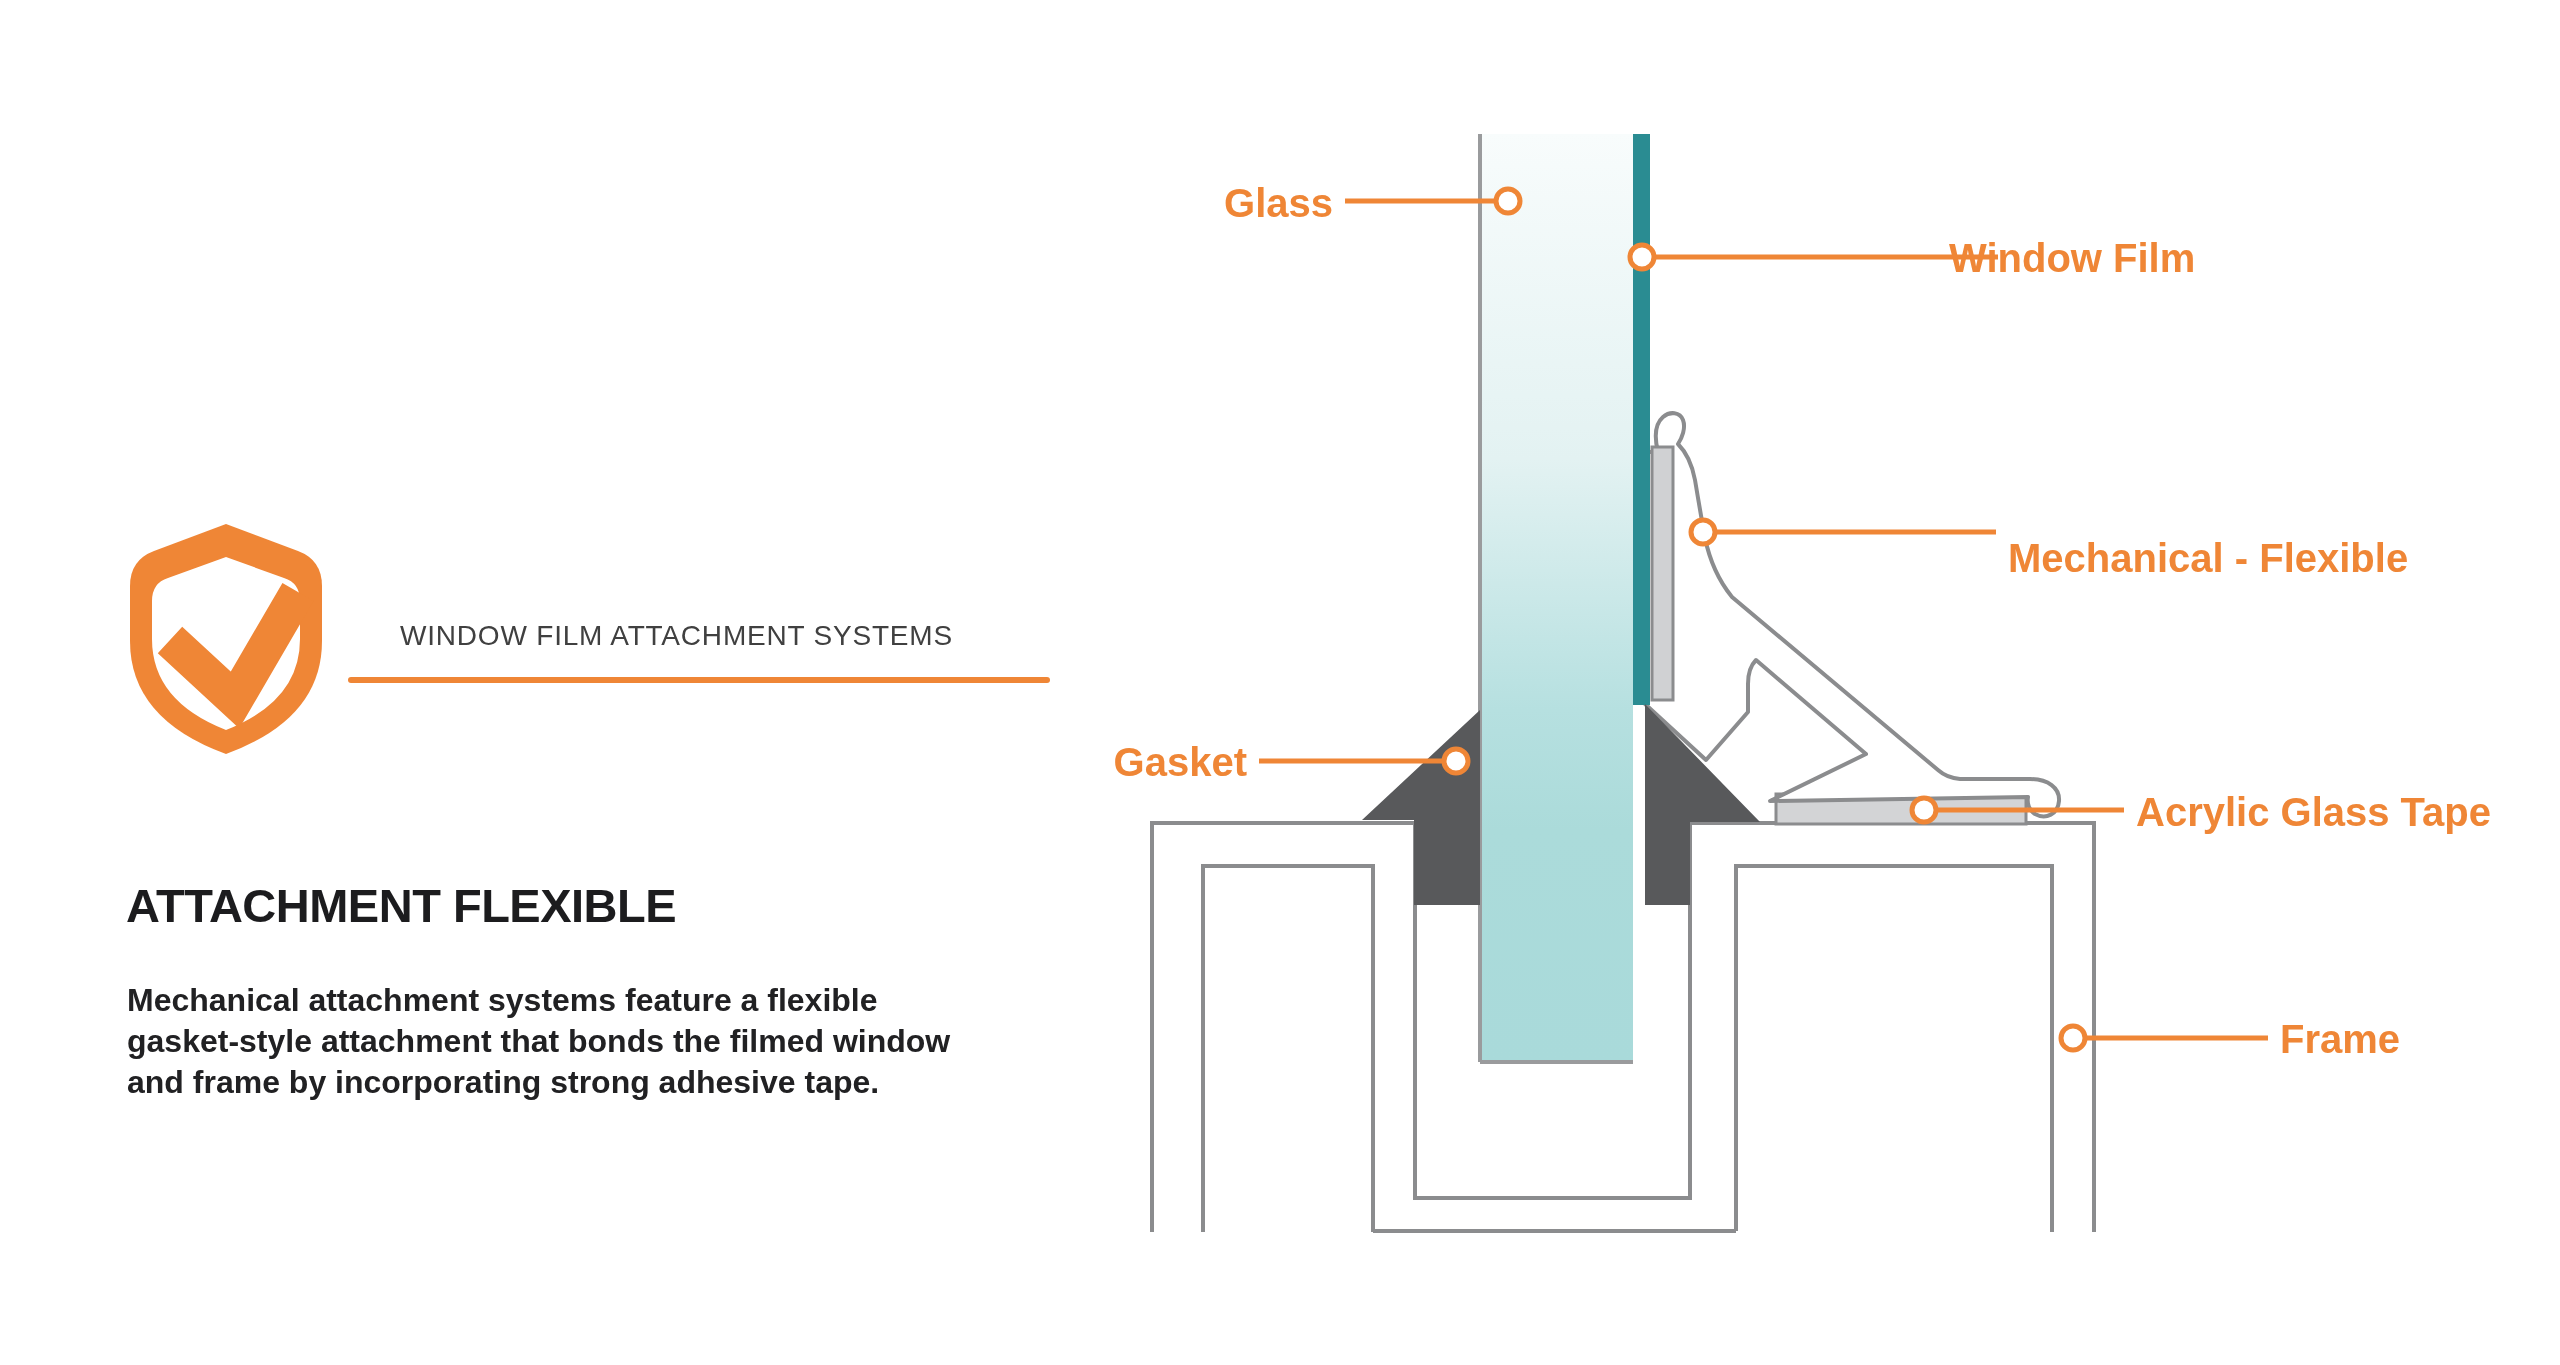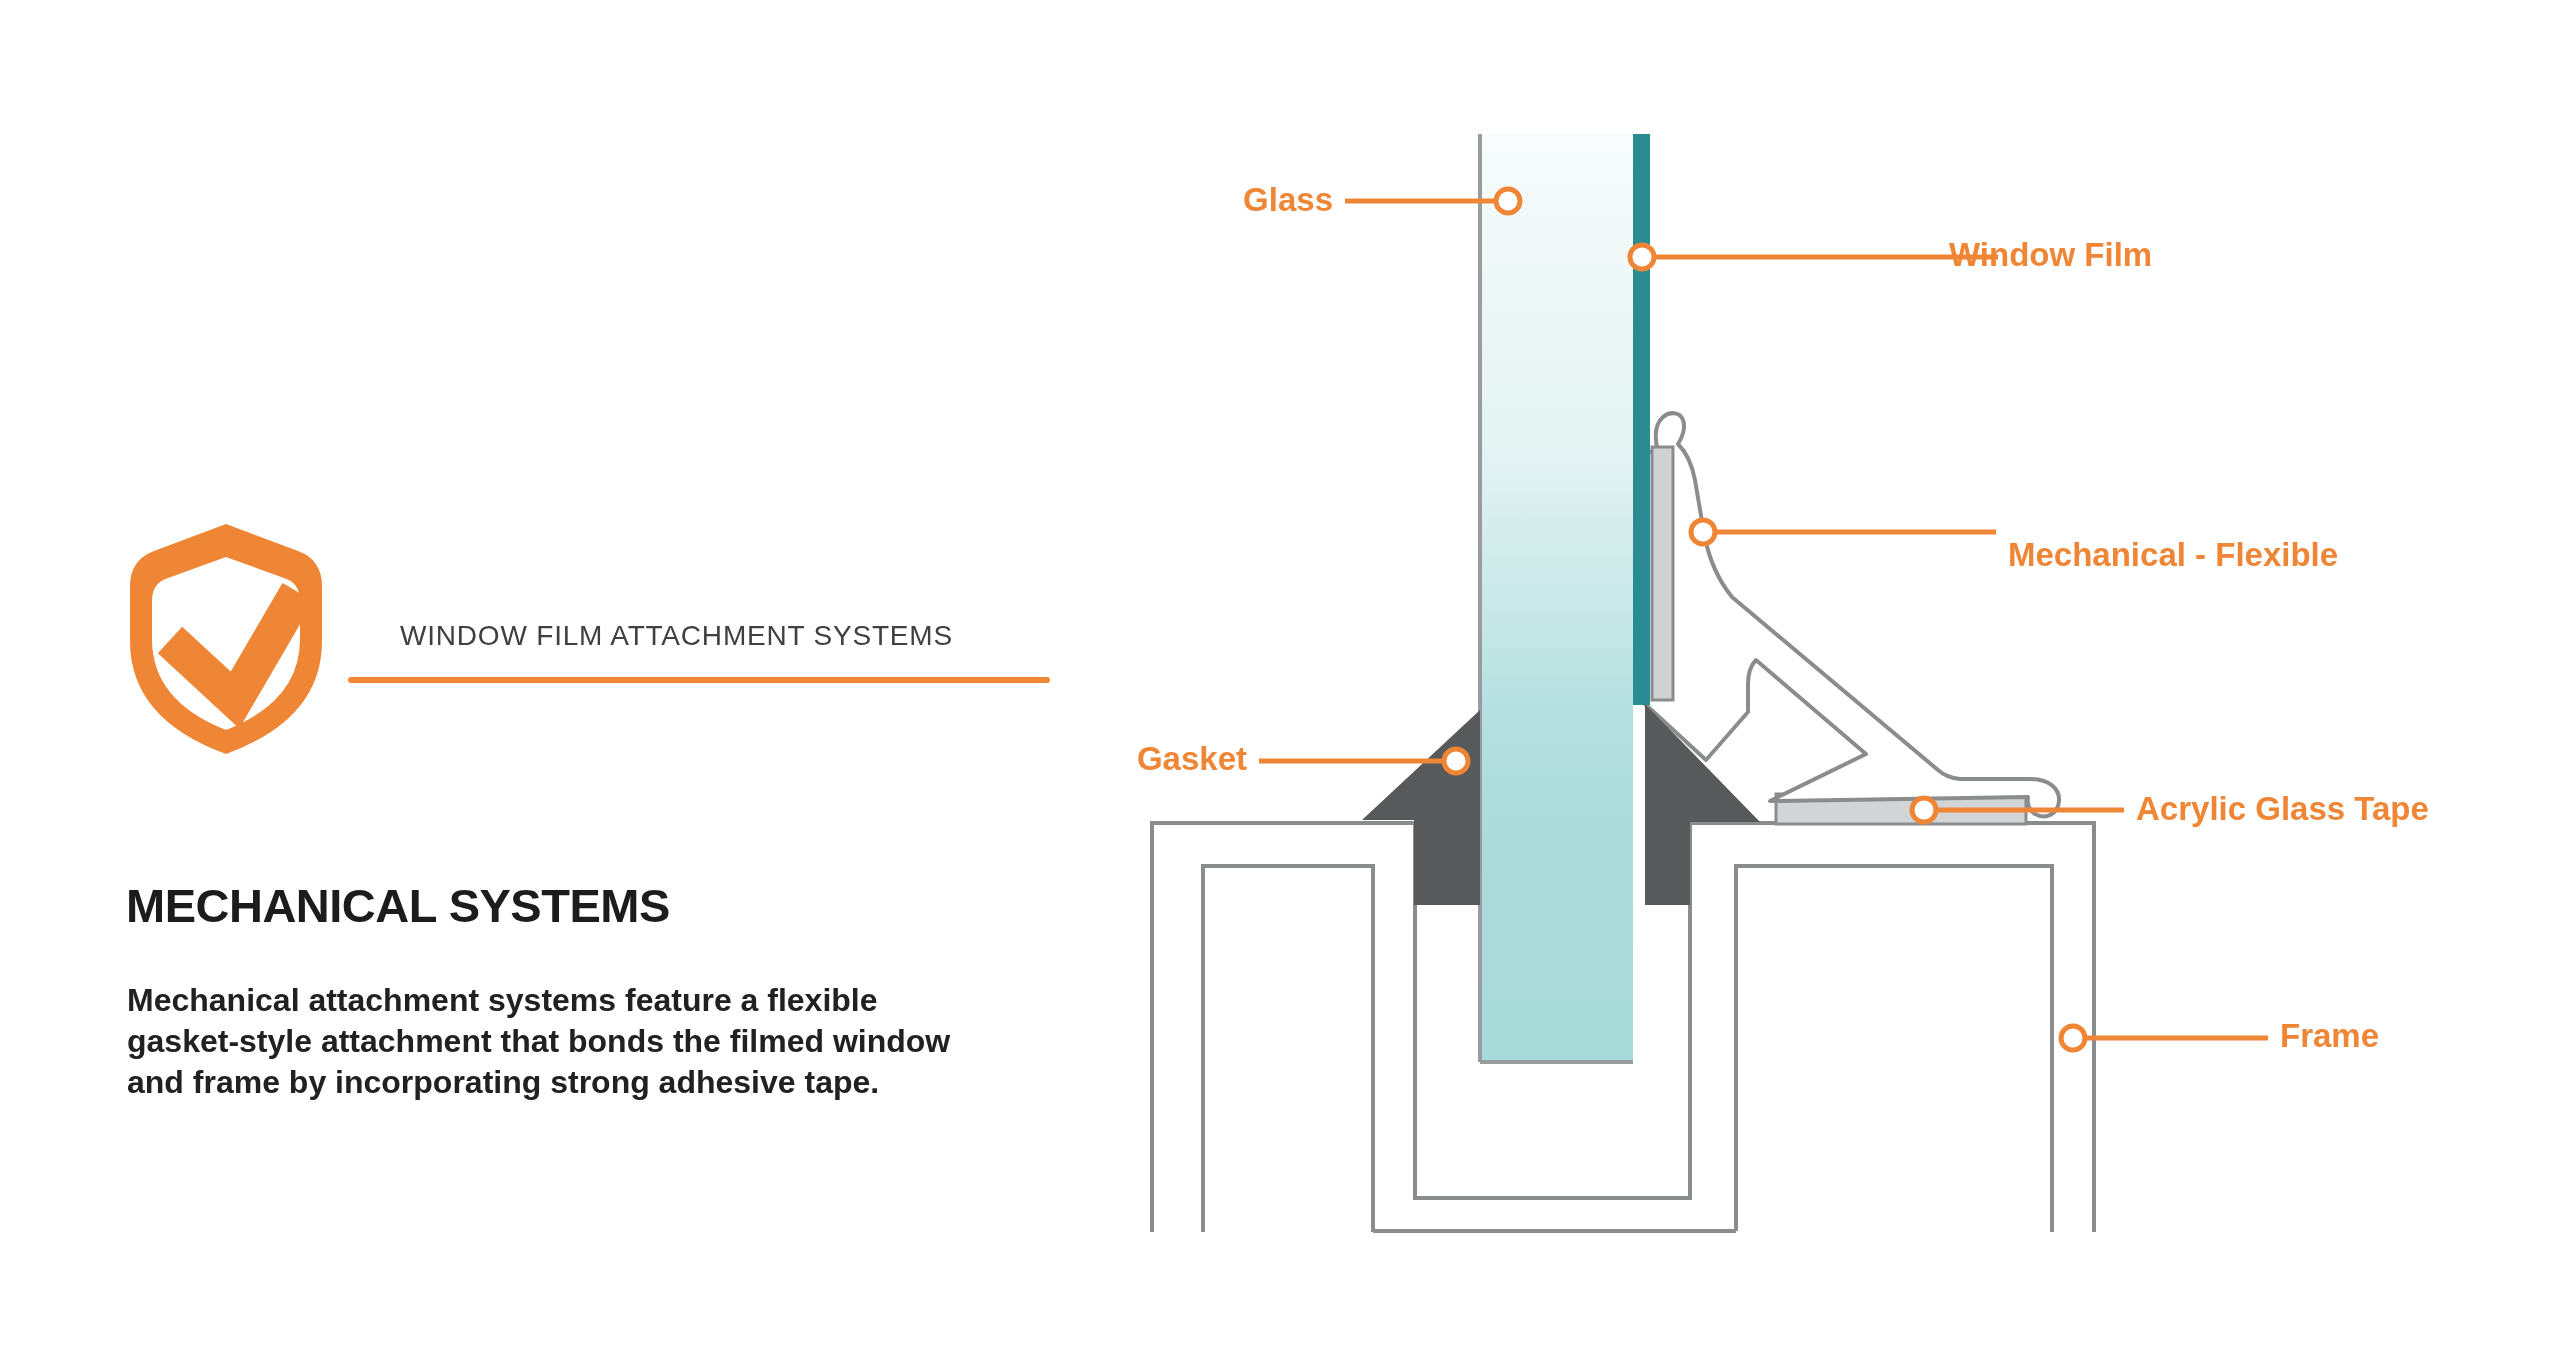--- a/index.html
+++ b/index.html
@@ -16,39 +16,39 @@
   .brand-underline{position:absolute;left:348px;top:677px;width:702px;height:6px;background:#ef8636;border-radius:3px;}
   .main-heading{
     position:absolute;left:126px;top:882px;
     font-size:47px;font-weight:bold;letter-spacing:-.5px;color:#1c1c1e;line-height:1;white-space:nowrap;
   }
   .description{
     position:absolute;left:127px;top:980px;width:960px;
     font-size:32px;color:#212123;line-height:41px;font-weight:bold;
   }
   .callout{
-    position:absolute;font-size:33px;font-weight:bold;color:#ef8636;line-height:1;white-space:nowrap;
+    position:absolute;font-size:40px;font-weight:bold;color:#ef8636;line-height:1;white-space:nowrap;
   }
   .callout.right-align{text-align:right;}
 </style>
 </head>
 <body>
 
 <div class="canvas">
 
   <svg class="shield-svg" viewBox="0 0 195 232" aria-hidden="true">
     <path d="M98 1 L170 28 Q194 37 194 63 L194 118 Q194 196 98 231 Q2 196 2 118 L2 63 Q2 37 26 28 Z" fill="#ef8636"></path>
     <path d="M98 34 L156 55 Q172 60 172 78 L172 116 Q172 178 98 207 Q24 178 24 116 L24 78 Q24 60 40 55 Z" fill="#ffffff"></path>
     <path d="M42 117 L107 177 L170 69" fill="none" stroke="#ef8636" stroke-width="36" stroke-linecap="butt" stroke-linejoin="miter"></path>
   </svg>
 
   <div class="brand-title">WINDOW FILM ATTACHMENT SYSTEMS</div>
   <div class="brand-underline"></div>
 
-  <div class="main-heading">MECHANICAL SYSTEMS</div>
+  <div class="main-heading">ATTACHMENT FLEXIBLE</div>
 
   <div class="description">
     <div>Mechanical attachment systems feature a flexible</div>
     <div>gasket-style attachment that bonds the filmed window</div>
     <div>and frame by incorporating strong adhesive tape.</div>
   </div>
 
   <svg class="diagram-svg" viewBox="0 0 2560 1365" aria-hidden="true">
     <defs>
       <linearGradient id="glassGrad" x1="0" y1="0" x2="0" y2="1">

